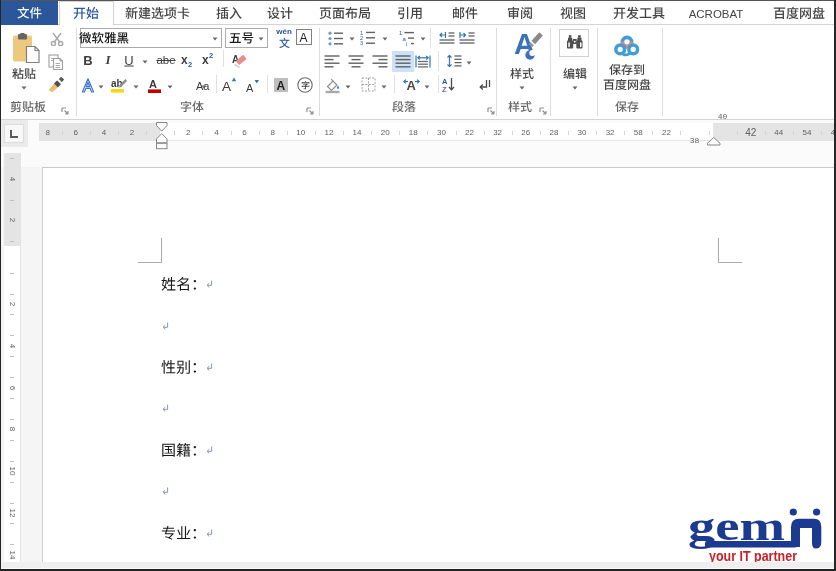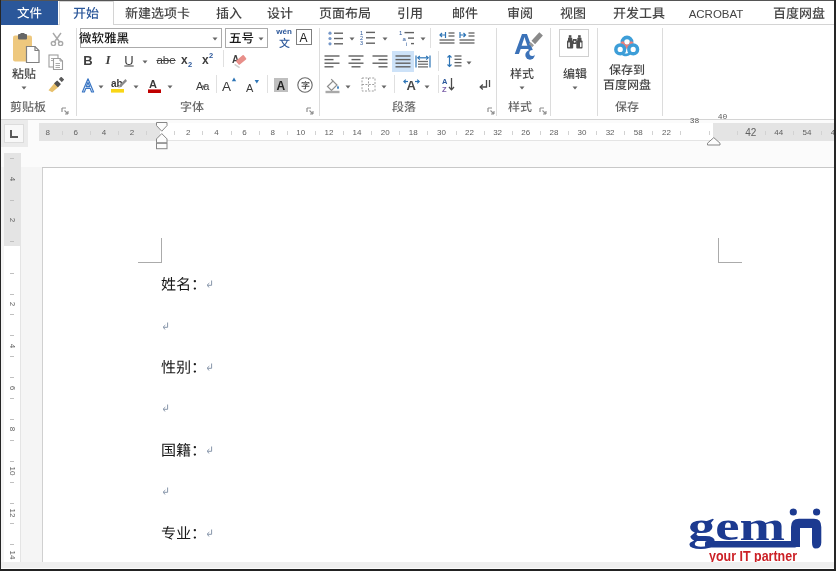--- a/index.html
+++ b/index.html
@@ -568,21 +568,21 @@
     <div style="position:absolute;left:413.3px;top:132px;transform:translate(-50%,-50%);font-family:'Liberation Sans',sans-serif;font-size:8px;color:#606060">18</div>
     <div style="position:absolute;left:441.4px;top:132px;transform:translate(-50%,-50%);font-family:'Liberation Sans',sans-serif;font-size:8px;color:#606060">30</div>
     <div style="position:absolute;left:469.5px;top:132px;transform:translate(-50%,-50%);font-family:'Liberation Sans',sans-serif;font-size:8px;color:#606060">22</div>
     <div style="position:absolute;left:497.6px;top:132px;transform:translate(-50%,-50%);font-family:'Liberation Sans',sans-serif;font-size:8px;color:#606060">32</div>
     <div style="position:absolute;left:525.8px;top:132px;transform:translate(-50%,-50%);font-family:Liberation Sans, sans-serif;font-size:8px;color:#606060">26</div>
     <div style="position:absolute;left:553.9px;top:132px;transform:translate(-50%,-50%);font-family:'Liberation Sans',sans-serif;font-size:8px;color:#606060">28</div>
     <div style="position:absolute;left:582.0px;top:132px;transform:translate(-50%,-50%);font-family:'Liberation Sans',sans-serif;font-size:8px;color:#606060">30</div>
     <div style="position:absolute;left:610.1px;top:132px;transform:translate(-50%,-50%);font-family:'Liberation Sans',sans-serif;font-size:8px;color:#606060">32</div>
     <div style="position:absolute;left:638.2px;top:132px;transform:translate(-50%,-50%);font-family:'Liberation Sans',sans-serif;font-size:8px;color:#606060">58</div>
     <div style="position:absolute;left:666.4px;top:132px;transform:translate(-50%,-50%);font-family:'Liberation Sans',sans-serif;font-size:8px;color:#606060">22</div>
-    <div style="position:absolute;left:694.5px;top:120px;transform:translate(-50%,-50%);font-family:Liberation Mono, monospace;font-size:8px;color:#606060">38</div>
+    <div style="position:absolute;left:694.5px;top:140px;transform:translate(-50%,-50%);font-family:Liberation Mono, monospace;font-size:8px;color:#606060">38</div>
     <div style="position:absolute;left:722.6px;top:116px;transform:translate(-50%,-50%);font-family:Liberation Mono, monospace;font-size:8px;color:#606060">40</div>
     <div style="position:absolute;left:750.7px;top:132px;transform:translate(-50%,-50%);font-family:'Liberation Sans',sans-serif;font-size:10px;color:#606060">42</div>
     <div style="position:absolute;left:778.8px;top:132px;transform:translate(-50%,-50%);font-family:'Liberation Sans',sans-serif;font-size:8px;color:#606060">44</div>
     <div style="position:absolute;left:807.0px;top:132px;transform:translate(-50%,-50%);font-family:'Liberation Sans',sans-serif;font-size:8px;color:#606060">54</div>
     <div style="position:absolute;left:835.1px;top:132px;transform:translate(-50%,-50%);font-family:'Liberation Sans',sans-serif;font-size:8px;color:#606060">48</div>
     <div style="position:absolute;left:61.8px;top:131px;width:1px;height:4px;background:#d2d2d2"></div>
     <div style="position:absolute;left:89.9px;top:131px;width:1px;height:4px;background:#d2d2d2"></div>
     <div style="position:absolute;left:118.0px;top:131px;width:1px;height:4px;background:#d2d2d2"></div>
     <div style="position:absolute;left:146.1px;top:131px;width:1px;height:4px;background:#d2d2d2"></div>
     <div style="position:absolute;left:174.3px;top:131px;width:1px;height:4px;background:#d2d2d2"></div>

